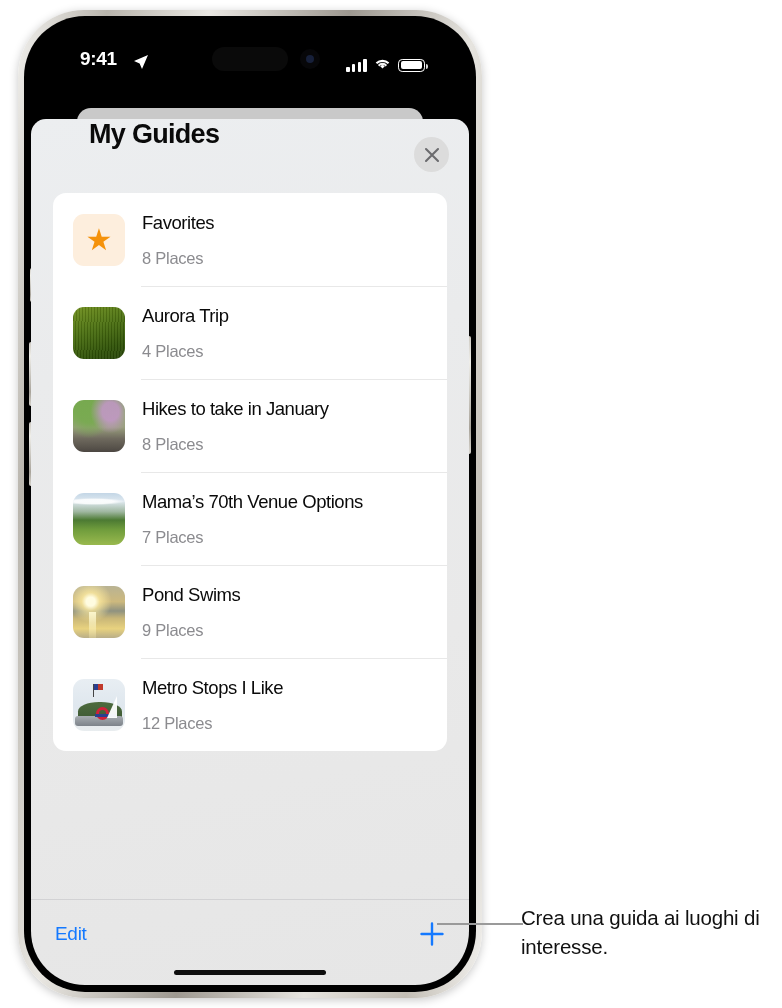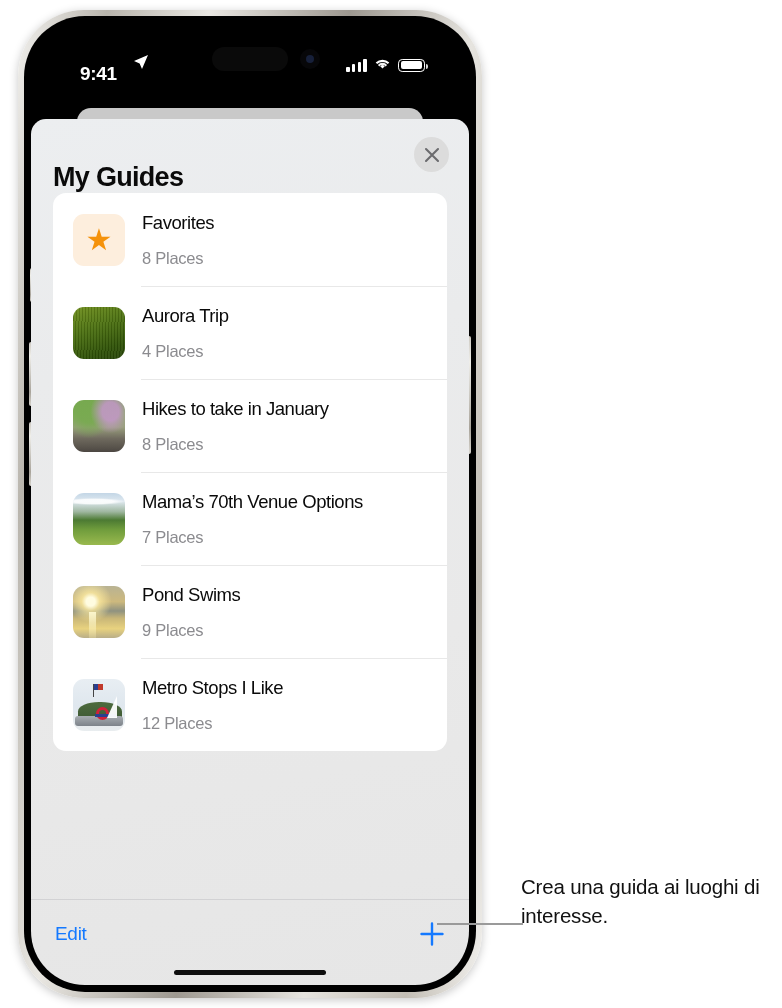--- a/index.html
+++ b/index.html
@@ -45,21 +45,21 @@
   .btn-voldn  { left: 11px; top: 412px; width: 6px; height: 64px; }
   .btn-power  { right: 11px; top: 326px; width: 6px; height: 118px;
                 background: linear-gradient(180deg,#cdc9c1,#efeee9 22%,#a9a49b 78%,#d8d5ce); }
 
   
   .statusbar {
     position: absolute; left: 0; top: 0; width: 100%; height: 62px;
     color: #fff; z-index: 6;
   }
   .sb-time {
-    position: absolute; left: 49px; top: 40px;
+    position: absolute; left: 49px; top: 25px;
     font-size: 19px; font-weight: 700; letter-spacing: -0.3px;
   }
   .sb-loc { position: absolute; left: 102px; top: 31px; }
   .sb-right { position: absolute; right: 44px; top: 33px; display: flex; align-items: center; gap: 7px; }
   .bars { display: flex; align-items: flex-end; gap: 2.2px; height: 13px; }
   .bars i { display: block; width: 3.6px; background: #fff; border-radius: 1px; }
   .bars i:nth-child(1){height:5px} .bars i:nth-child(2){height:7.5px}
   .bars i:nth-child(3){height:10px} .bars i:nth-child(4){height:13px}
   .battery {
     width: 27px; height: 13px; border: 1.7px solid #fff; border-radius: 4.2px;
@@ -91,21 +91,21 @@
   .sheet {
     position: absolute; left: 0; top: 96px; right: 0; bottom: 0;
     background: linear-gradient(170deg,#eceef0 0%,#eaebec 28%,#e9e9e9 62%,#e6e6e6 100%);
     border-radius: 15px 15px 0 0;
     z-index: 2;
     display: flex; flex-direction: column;
   }
 
   .sheet-head {
     position: relative; height: 74px; flex: none;
-    display: flex; align-items: flex-end;
+    display: flex; align-items: flex-start; margin-left: 36px;
   }
   .sheet-title {
     margin-left: 22px; font-size: 27px; font-weight: 700;
     color: #0a0a0a; letter-spacing: -0.7px;
   }
   .close-btn {
     position: absolute; right: 20px; top: 18px;
     width: 35px; height: 35px; border-radius: 50%;
     background: #dcdcdc; border: none; cursor: pointer;
     display: flex; align-items: center; justify-content: center;
@@ -242,21 +242,21 @@
     position: absolute; left: 50%; transform: translateX(-50%); bottom: 10px;
     width: 152px; height: 5.5px; border-radius: 4px; background: #0d0d0d;
   }
 
   
   .leader {
     position: absolute; left: 437px; top: 923px; width: 86px; height: 2px;
     background: #9a9a9a; z-index: 9;
   }
   .callout {
-    position: absolute; left: 521px; top: 872px; width: 256px;
+    position: absolute; left: 521px; top: 903px; width: 256px;
     font-size: 20.5px; color: #111; line-height: 1.42; letter-spacing: -0.2px;
   }
 </style>
 </head>
 <body>
 
 <div class="stage">
 
   <div class="phone">
     <div class="btn-side btn-silent"></div>

